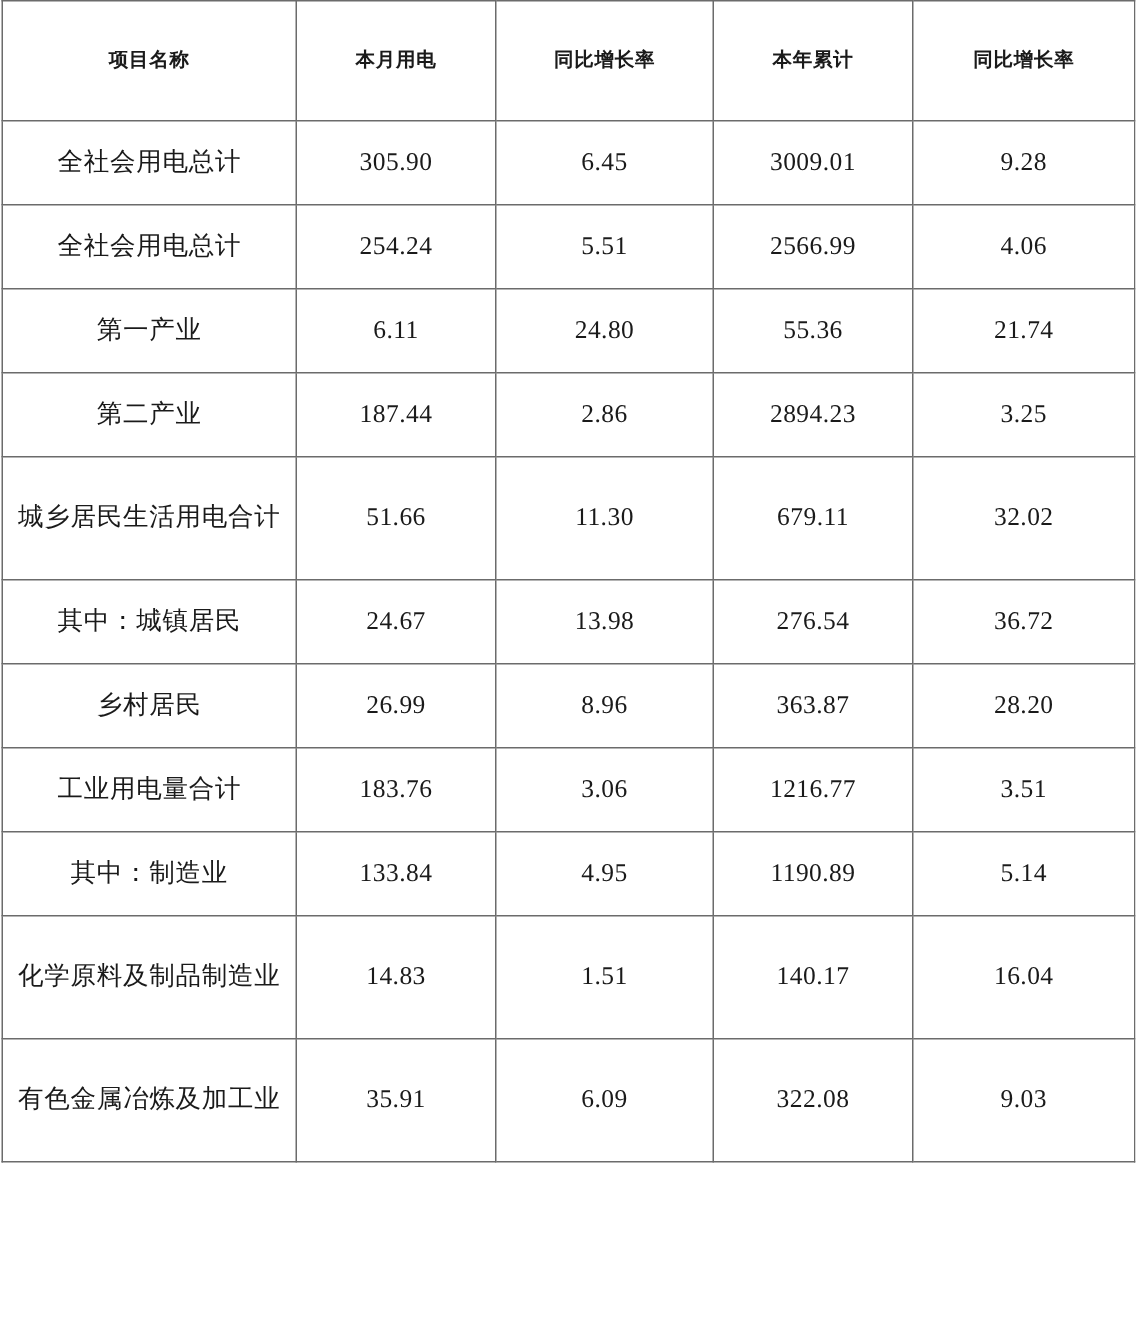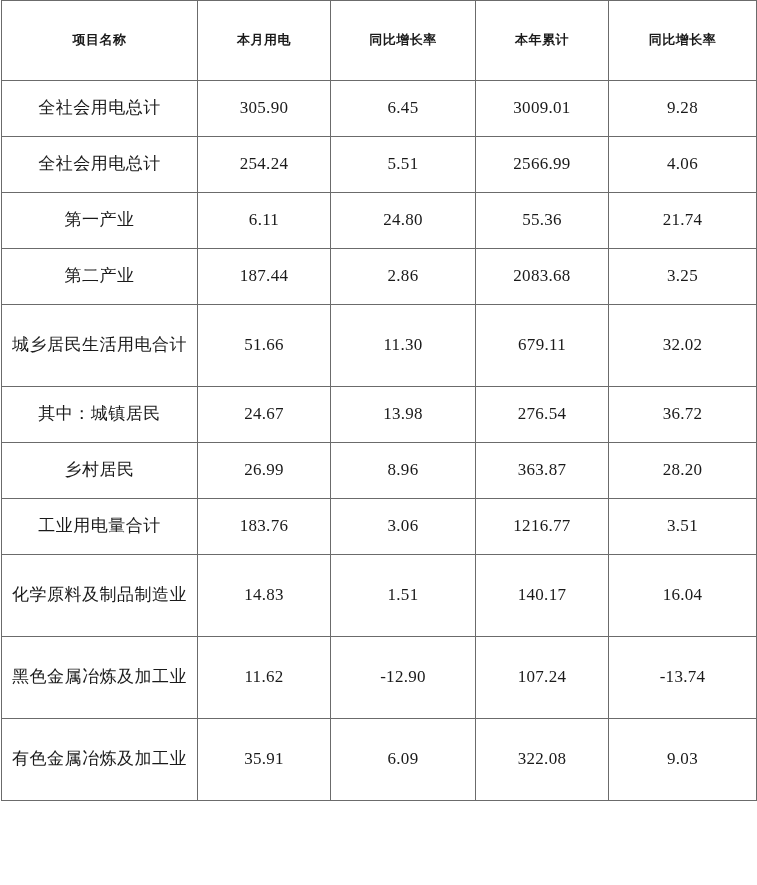--- a/index.html
+++ b/index.html
@@ -107,21 +107,21 @@
           <td class="label-cell">第一产业</td>
           <td class="num-cell">6.11</td>
           <td class="num-cell">24.80</td>
           <td class="num-cell">55.36</td>
           <td class="num-cell">21.74</td>
         </tr>
         <tr>
           <td class="label-cell">第二产业</td>
           <td class="num-cell">187.44</td>
           <td class="num-cell">2.86</td>
-          <td class="num-cell">2083.68</td>
+          <td class="num-cell">2894.23</td>
           <td class="num-cell">3.25</td>
         </tr>
         <tr class="tall">
           <td class="label-cell">城乡居民生活用电合计</td>
           <td class="num-cell">51.66</td>
           <td class="num-cell">11.30</td>
           <td class="num-cell">679.11</td>
           <td class="num-cell">32.02</td>
         </tr>
         <tr>
@@ -138,33 +138,33 @@
           <td class="num-cell">363.87</td>
           <td class="num-cell">28.20</td>
         </tr>
         <tr>
           <td class="label-cell">工业用电量合计</td>
           <td class="num-cell">183.76</td>
           <td class="num-cell">3.06</td>
           <td class="num-cell">1216.77</td>
           <td class="num-cell">3.51</td>
         </tr>
+        <tr>
+          <td class="label-cell">其中：制造业</td>
+          <td class="num-cell">133.84</td>
+          <td class="num-cell">4.95</td>
+          <td class="num-cell">1190.89</td>
+          <td class="num-cell">5.14</td>
+        </tr>
         <tr class="tall">
           <td class="label-cell">化学原料及制品制造业</td>
           <td class="num-cell">14.83</td>
           <td class="num-cell">1.51</td>
           <td class="num-cell">140.17</td>
           <td class="num-cell">16.04</td>
-        </tr>
-        <tr class="tall">
-          <td class="label-cell">黑色金属冶炼及加工业</td>
-          <td class="num-cell">11.62</td>
-          <td class="num-cell">-12.90</td>
-          <td class="num-cell">107.24</td>
-          <td class="num-cell">-13.74</td>
         </tr>
         <tr class="tall">
           <td class="label-cell">有色金属冶炼及加工业</td>
           <td class="num-cell">35.91</td>
           <td class="num-cell">6.09</td>
           <td class="num-cell">322.08</td>
           <td class="num-cell">9.03</td>
         </tr>
       </tbody>
   </table>

